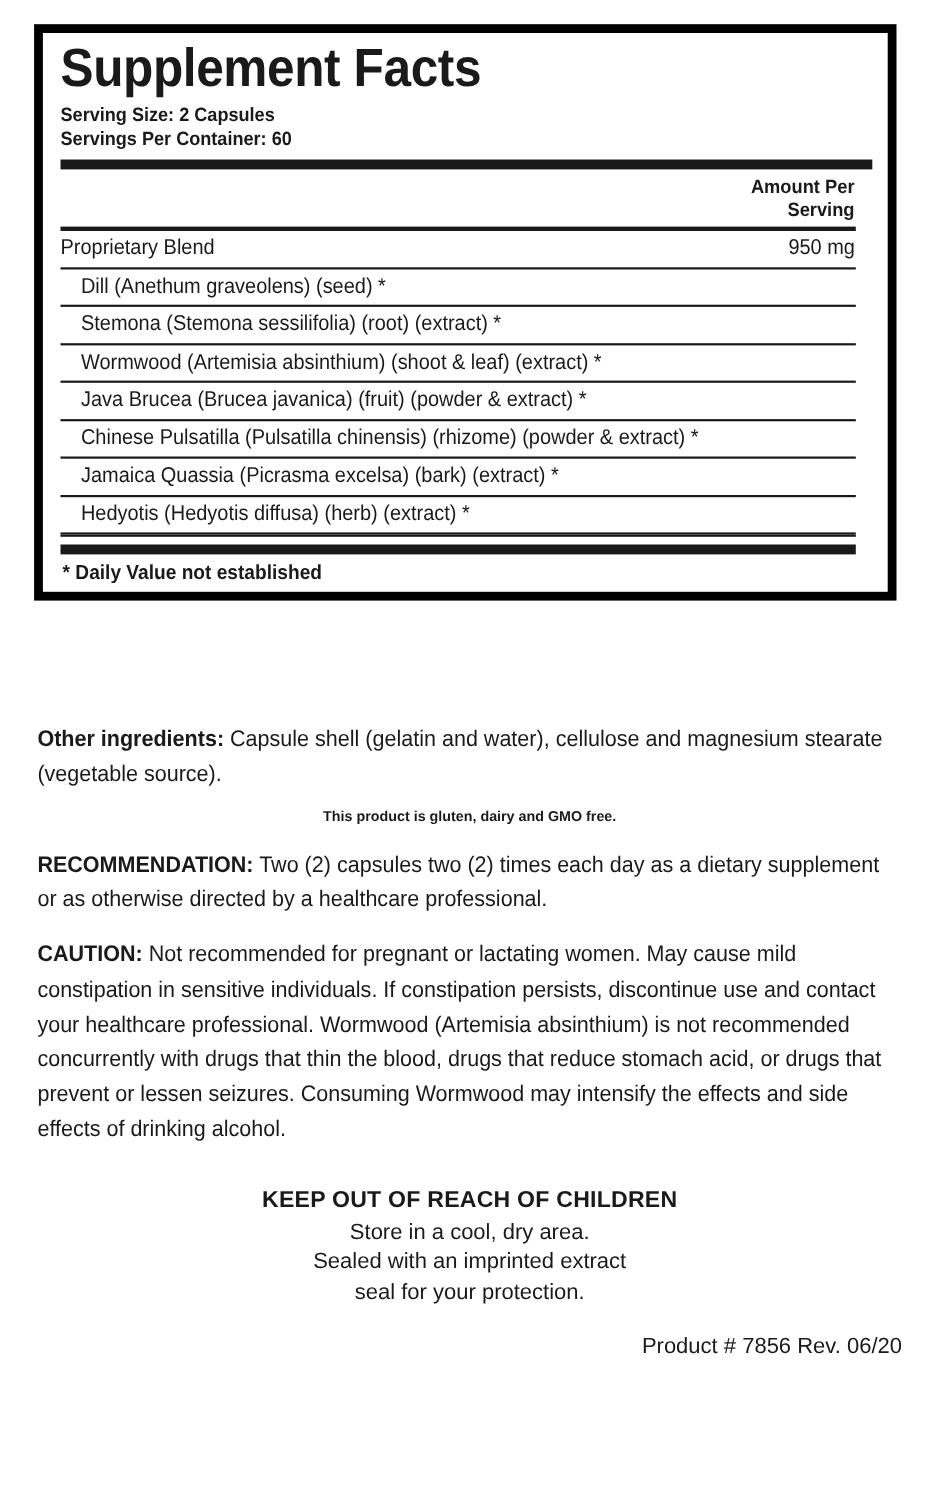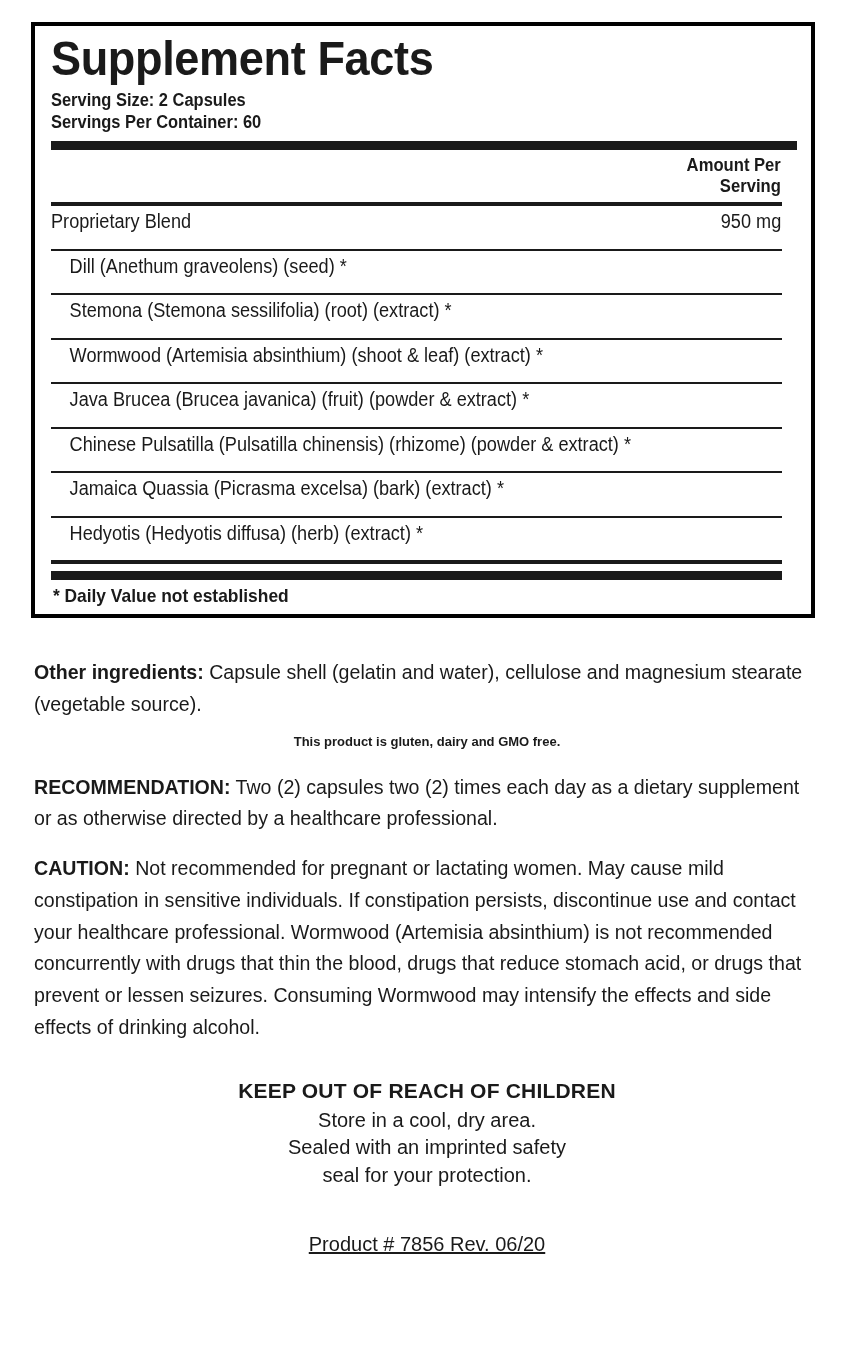--- a/index.html
+++ b/index.html
@@ -21,21 +21,21 @@
     overflow: hidden;
   }
 
   
   .sf-panel {
     position: absolute;
     left: 31px;
     top: 22px;
     width: 784px;
     box-sizing: border-box;
-    border: 4px solid #000000;
+    border: 8px solid #000000;
     background: #fff;
     padding: 0 14px 0 16px;
   }
   .sf-title {
     font-size: 49px;
     font-weight: bold;
     line-height: 1.0;
     letter-spacing: -0.4px;
     transform: scaleX(0.92);
     transform-origin: left center;
@@ -78,21 +78,21 @@
     transform-origin: right center;
   }
 
   
   .row {
     display: flex;
     align-items: baseline;
     justify-content: space-between;
     font-size: 19.5px;
     line-height: 1.0;
-    padding: 6px 0 17px 0;
+    padding: 6px 0 7px 0;
     white-space: nowrap;
   }
   .row .name {
     transform: scaleX(0.93);
     transform-origin: left center;
   }
   .row .amt {
     transform: scaleX(0.93);
     transform-origin: right center;
     padding-right: 17px;
@@ -143,24 +143,23 @@
     letter-spacing: 0.2px;
     margin: 36px 0 0 0;
   }
   .store {
     text-align: center;
     font-size: 20px;
     line-height: 1.38;
     margin: 4px 0 0 0;
   }
   .prodnum {
-    text-align: center;
+    text-align: right;
     font-size: 20px;
-    margin: 44px 0 0 0;
-    text-decoration: underline;
+    margin: 24px 0 0 0;
   }
 </style>
 </head>
 <body>
 
 <div class="page">
 
   <div class="sf-panel">
 
     <div class="sf-title">Supplement Facts</div>
@@ -245,20 +244,20 @@
     <p class="para">
       <span class="squeeze">
         <b>CAUTION:</b><span> Not recommended for pregnant or lactating women. May cause mild constipation in sensitive individuals. If constipation persists, discontinue use and contact your healthcare professional. Wormwood (Artemisia absinthium) is not recommended concurrently with drugs that thin the blood, drugs that reduce stomach acid, or drugs that prevent or lessen seizures. Consuming Wormwood may intensify the effects and side effects of drinking alcohol.</span>
       </span>
     </p>
 
     <p class="keepout">KEEP OUT OF REACH OF CHILDREN</p>
 
     <p class="store">
       <span>Store in a cool, dry area.</span><br>
-      <span>Sealed with an imprinted safety</span><br>
+      <span>Sealed with an imprinted extract</span><br>
       <span>seal for your protection.</span>
     </p>
 
     <p class="prodnum">Product # 7856  Rev. 06/20</p>
   </div>
 
 </div>
 
 </body></html>

